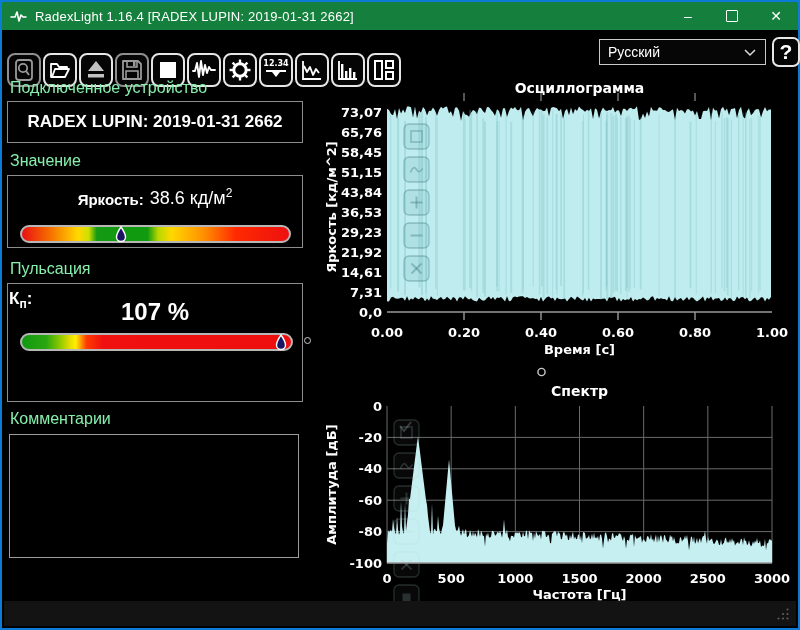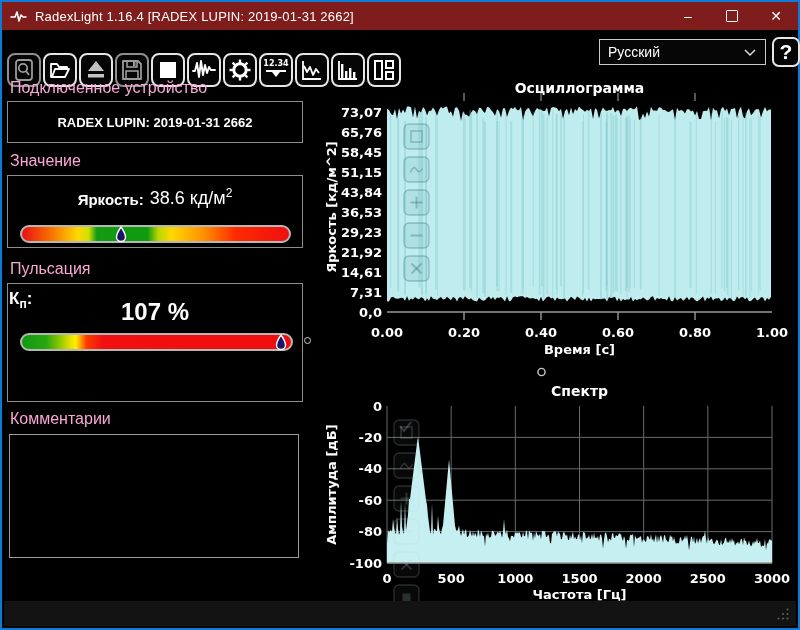--- a/index.html
+++ b/index.html
@@ -1,38 +1,38 @@
 <!DOCTYPE html>
 <html><head>
 <meta charset="utf-8">
 <style>
   html,body{margin:0;padding:0;width:800px;height:630px;background:#000;overflow:hidden;
     font-family:"Liberation Sans",sans-serif;-webkit-font-smoothing:antialiased;}
   #win{position:absolute;inset:0;border:2px solid #0b7bd7;box-sizing:border-box;background:#000;}
   
-  .titlebar{position:absolute;top:0;left:0;right:0;height:28px;background:#7f1d1d;display:flex;align-items:center;color:#fff;}
+  .titlebar{position:absolute;top:0;left:0;right:0;height:28px;background:#15803d;display:flex;align-items:center;color:#fff;}
   .titlebar .app-ico{margin:0 8px 0 8px;display:flex;}
   .titlebar .ttl{font-size:13px;letter-spacing:.2px;}
   .win-ctls{position:absolute;right:0;top:0;height:28px;display:flex;}
   .win-ctl{width:44px;height:28px;display:flex;align-items:center;justify-content:center;color:#fff;font-size:14px;}
   .max-box{width:10px;height:10px;border:1.3px solid #fff;border-radius:1px;display:inline-block;}
   
   .toolbar{position:absolute;top:31px;left:5px;display:flex;gap:2px;}
   .tbtn{width:34px;height:34px;border:2px solid #e6e6e6;border-radius:8px;background:#050505;
     display:flex;align-items:center;justify-content:center;box-sizing:border-box;margin-top:20px;}
   .tbtn.dis{border-color:#8f8f8f;}
   .lang{position:absolute;top:37px;left:597px;width:167px;height:26px;border:1px solid #c9c9c9;background:#060606;
     color:#fff;font-size:14px;display:flex;align-items:center;padding:0 8px;box-sizing:border-box;}
   .lang .chev{margin-left:auto;display:flex;}
   .helpbtn{position:absolute;top:35px;left:770,;left:770px;width:28px;height:30px;border:2px solid #e6e6e6;border-radius:7px;
     color:#fff;font-size:21px;font-weight:bold;display:flex;align-items:center;justify-content:center;box-sizing:border-box;background:#050505;}
   
-  .seclbl{position:absolute;color:#f9a8d4;font-size:16px;}
+  .seclbl{position:absolute;color:#86efac;font-size:16px;}
   .box{position:absolute;background:#000;border:1px solid #8d8d8d;box-sizing:border-box;}
-  .devtxt{width:100%;height:100%;display:flex;align-items:center;justify-content:center;color:#fff;font-weight:bold;font-size:13px;}
+  .devtxt{width:100%;height:100%;display:flex;align-items:center;justify-content:center;color:#fff;font-weight:bold;font-size:17px;}
   .valrow{position:absolute;top:10px;left:0;right:0;display:flex;justify-content:center;align-items:flex-end;color:#fff;}
   .valname{font-weight:bold;font-size:15px;margin-right:6px;padding-bottom:1px;}
   .valnum{font-weight:normal;font-size:18px;}
   .valnum sup{font-size:12px;}
   .gbar{position:absolute;height:18px;border:2px solid #b7b7b7;border-radius:10px;box-sizing:border-box;}
   .gbar-val{background:linear-gradient(to right,#e81014 0%,#f66a00 10%,#ffd800 21%,#cfe000 25%,#149a14 28%,#0f9a0f 47%,#b8d800 51%,#ffd800 56%,#ff9000 68%,#ff2a00 80%,#ee1010 100%);}
   .gbar-pul{background:linear-gradient(to right,#119a11 0%,#2aa610 9%,#8cc800 14%,#e8e000 18%,#ffee00 20%,#ff3a00 24%,#f01010 30%,#ee0e0e 100%);}
   .marker{position:absolute;top:-1px;width:12px;height:17px;margin-left:-6px;z-index:3;}
   .coef{position:absolute;top:5px;left:1px;color:#fff;font-weight:bold;font-size:17px;}
   .coef sub{font-size:12px;}

